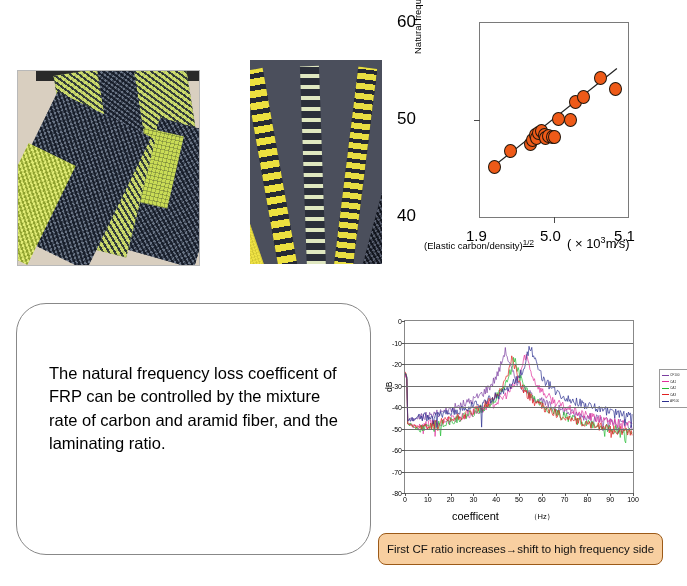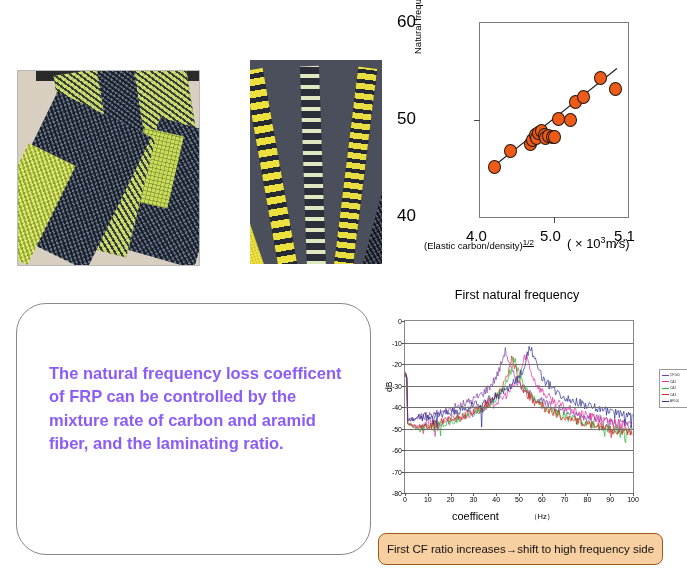--- a/index.html
+++ b/index.html
@@ -92,21 +92,21 @@
   #frf-legend{position:absolute;left:277px;top:81px;width:26px;
       border:1px solid #9a9a9a;background:#fff;padding:2px 1px;}
   .frf-legend-row{display:flex;align-items:center;height:6.5px;}
   .frf-legend-swatch{width:7px;height:1.4px;margin:0 1px 0 1px;flex:none;}
   .frf-legend-text{font-size:3.2px;color:#333;white-space:nowrap;overflow:hidden;}
 
   
   #statement-box{position:absolute;left:16px;top:303px;width:355px;height:252px;
       border:1px solid #888;border-radius:30px;background:#fff;box-sizing:border-box;}
   #statement-text{position:absolute;left:32px;top:58px;width:300px;
-      font-size:16.5px;line-height:1.42;color:#8b5cf6;font-weight:bold;}
+      font-size:16.5px;line-height:1.42;color:#000000;}
 
   
   #conclusion-banner{position:absolute;left:378px;top:533px;width:285px;height:32px;
       background:#f8cfa0;border:1px solid #9c5a18;border-radius:8px;
       display:flex;align-items:center;justify-content:center;box-sizing:border-box;}
   #conclusion-text{font-size:11.5px;color:#111;}
 </style>
 </head>
 <body>
 
@@ -132,21 +132,21 @@
 <div id="scatter-figure">
   <div id="scatter-ytitle">Natural frequency (Hz)</div>
   <div id="scatter-plot-area">
     <svg id="scatter-fitline" viewBox="0 0 148 194" preserveAspectRatio="none">
         <line x1="13.319999999999979" y1="143.55999999999997" x2="136.89999999999998" y2="45.59000000000003" stroke="#222222" stroke-width="1.2"></line>
       </svg>
   <div class="sc-ylab" style="top: 183px;">40</div>
       <div class="sc-ylab" style="top: 86px;">50</div>
       <div class="sc-ytick" style="top: 97px;"></div>
       <div class="sc-ylab" style="top: -11px;">60</div>
-      <div class="sc-xlab" style="left: -14px; top: 204px;">4.0</div>
+      <div class="sc-xlab" style="left: -14px; top: 204px;">1.9</div>
       <div class="sc-xlab" style="left: 60px; top: 204px;">5.0</div>
       <div class="sc-xtick" style="left: 74px;"></div>
       <div class="sc-xlab" style="left: 134px; top: 204px;">5.1</div>
       <div class="sc-dot" style="left: 8.06px; top: 136.59px; background: rgb(238, 90, 24); border-color: rgb(32, 22, 12);"></div>
       <div class="sc-dot" style="left: 24.34px; top: 121.07px; background: rgb(238, 90, 24); border-color: rgb(32, 22, 12);"></div>
       <div class="sc-dot" style="left: 43.58px; top: 114.28px; background: rgb(238, 90, 24); border-color: rgb(32, 22, 12);"></div>
       <div class="sc-dot" style="left: 45.8px; top: 110.4px; background: rgb(238, 90, 24); border-color: rgb(32, 22, 12);"></div>
       <div class="sc-dot" style="left: 48.76px; top: 104.58px; background: rgb(238, 90, 24); border-color: rgb(32, 22, 12);"></div>
       <div class="sc-dot" style="left: 50.24px; top: 108.46px; background: rgb(238, 90, 24); border-color: rgb(32, 22, 12);"></div>
       <div class="sc-dot" style="left: 52.46px; top: 102.64px; background: rgb(238, 90, 24); border-color: rgb(32, 22, 12);"></div>
@@ -165,21 +165,20 @@
     </div>
   <div id="scatter-xtitle">
     <span>(Elastic carbon/density)</span><span class="frac">1/2</span>
   </div>
   <div id="scatter-xunit">
     ( × 10<sup>3</sup>m∕s)
   </div>
 </div>
 
 <div id="frf-figure">
-  <div id="frf-title">First natural frequency</div>
   <div id="frf-ytitle">dB</div>
   <div id="frf-plot-area">
     <svg id="frf-curves" viewBox="0 0 228 172" preserveAspectRatio="none">
         <path d="M0.00 52.73 L0.91 56.03 L1.82 55.63 L2.74 99.31 L3.65 99.42 L4.56 98.97 L5.47 97.26 L6.38 96.61 L7.30 99.98 L8.21 97.11 L9.12 99.40 L10.03 98.83 L10.94 97.07 L11.86 97.41 L12.77 98.03 L13.68 93.65 L14.59 98.25 L15.50 95.00 L16.42 92.44 L17.33 99.47 L18.24 93.20 L19.15 97.63 L20.06 98.73 L20.98 91.02 L21.89 96.48 L22.80 94.25 L23.71 97.93 L24.62 91.37 L25.54 93.84 L26.45 92.86 L27.36 97.35 L28.27 94.49 L29.18 90.86 L30.10 93.36 L31.01 93.20 L31.92 88.91 L32.83 94.45 L33.74 95.97 L34.66 93.04 L35.57 88.56 L36.48 90.77 L37.39 90.39 L38.30 90.93 L39.22 88.90 L40.13 90.19 L41.04 86.96 L41.95 91.79 L42.86 93.49 L43.78 88.24 L44.69 86.62 L45.60 87.48 L46.51 91.01 L47.42 87.71 L48.34 86.46 L49.25 91.49 L50.16 82.24 L51.07 86.67 L51.98 85.92 L52.90 84.51 L53.81 84.33 L54.72 88.58 L55.63 81.73 L56.54 84.71 L57.46 86.69 L58.37 79.15 L59.28 84.04 L60.19 85.49 L61.10 82.03 L62.02 78.53 L62.93 81.22 L63.84 77.57 L64.75 82.49 L65.66 79.12 L66.58 80.04 L67.49 83.09 L68.40 75.43 L69.31 76.65 L70.22 76.57 L71.14 75.39 L72.05 72.63 L72.96 77.19 L73.87 75.20 L74.78 73.23 L75.70 72.13 L76.61 71.08 L77.52 74.64 L78.43 75.64 L79.34 68.24 L80.26 73.05 L81.17 65.84 L82.08 71.89 L82.99 64.63 L83.90 65.99 L84.82 69.14 L85.73 63.56 L86.64 63.16 L87.55 65.10 L88.46 56.88 L89.38 62.41 L90.29 55.79 L91.20 58.60 L92.11 50.62 L93.02 55.09 L93.94 46.41 L94.85 50.51 L95.76 40.43 L96.67 42.77 L97.58 39.36 L98.50 34.58 L99.41 35.63 L100.32 26.50 L101.23 34.22 L102.14 35.51 L103.06 40.05 L103.97 41.40 L104.88 41.89 L105.79 44.37 L106.70 47.07 L107.62 50.55 L108.53 49.70 L109.44 55.77 L110.35 58.30 L111.26 62.18 L112.18 64.61 L113.09 62.12 L114.00 60.61 L114.91 61.28 L115.82 67.69 L116.74 68.66 L117.65 69.40 L118.56 71.47 L119.47 64.69 L120.38 67.32 L121.30 69.86 L122.21 72.17 L123.12 69.43 L124.03 77.24 L124.94 69.35 L125.86 72.06 L126.77 71.85 L127.68 79.62 L128.59 80.52 L129.50 77.08 L130.42 81.21 L131.33 82.06 L132.24 80.16 L133.15 79.40 L134.06 81.96 L134.98 77.36 L135.89 79.49 L136.80 76.50 L137.71 82.99 L138.62 77.73 L139.54 79.99 L140.45 84.28 L141.36 79.41 L142.27 79.64 L143.18 86.50 L144.10 80.78 L145.01 80.75 L145.92 85.92 L146.83 87.12 L147.74 88.57 L148.66 87.79 L149.57 85.64 L150.48 90.34 L151.39 88.37 L152.30 90.64 L153.22 91.32 L154.13 83.91 L155.04 89.34 L155.95 87.75 L156.86 88.69 L157.78 87.01 L158.69 93.94 L159.60 89.95 L160.51 88.93 L161.42 88.08 L162.34 92.94 L163.25 91.33 L164.16 93.48 L165.07 93.90 L165.98 90.45 L166.90 88.34 L167.81 89.09 L168.72 91.57 L169.63 95.98 L170.54 92.80 L171.46 90.93 L172.37 94.57 L173.28 92.23 L174.19 93.79 L175.10 98.44 L176.02 92.66 L176.93 96.39 L177.84 94.77 L178.75 99.36 L179.66 94.98 L180.58 97.87 L181.49 99.54 L182.40 94.82 L183.31 94.95 L184.22 98.46 L185.14 92.15 L186.05 100.31 L186.96 101.39 L187.87 101.28 L188.78 101.16 L189.70 95.55 L190.61 100.37 L191.52 93.73 L192.43 95.23 L193.34 94.70 L194.26 101.36 L195.17 98.39 L196.08 95.76 L196.99 101.06 L197.90 109.72 L198.82 100.19 L199.73 97.81 L200.64 96.90 L201.55 96.65 L202.46 97.65 L203.38 109.37 L204.29 100.22 L205.20 97.55 L206.11 100.70 L207.02 98.83 L207.94 103.55 L208.85 102.71 L209.76 98.52 L210.67 103.60 L211.58 103.78 L212.50 105.31 L213.41 112.32 L214.32 100.92 L215.23 98.12 L216.14 100.91 L217.06 100.13 L217.97 101.04 L218.88 101.17 L219.79 98.42 L220.70 102.02 L221.62 101.51 L222.53 101.79 L223.44 107.10 L224.35 107.95 L225.26 107.25 L226.18 104.22 L227.09 108.44" fill="none" stroke="#7b3fa0" stroke-width="0.7"></path>
         <path d="M0.00 50.68 L0.91 56.34 L1.82 58.07 L2.74 102.68 L3.65 103.30 L4.56 102.13 L5.47 104.36 L6.38 102.94 L7.30 103.38 L8.21 107.04 L9.12 104.48 L10.03 104.49 L10.94 104.23 L11.86 105.21 L12.77 106.71 L13.68 108.53 L14.59 102.97 L15.50 106.14 L16.42 105.85 L17.33 103.31 L18.24 112.80 L19.15 102.32 L20.06 105.38 L20.98 100.43 L21.89 108.08 L22.80 107.15 L23.71 99.88 L24.62 98.86 L25.54 98.96 L26.45 106.42 L27.36 98.73 L28.27 104.88 L29.18 98.99 L30.10 115.45 L31.01 103.84 L31.92 101.65 L32.83 104.71 L33.74 101.87 L34.66 102.38 L35.57 104.79 L36.48 104.98 L37.39 103.25 L38.30 97.95 L39.22 100.98 L40.13 101.51 L41.04 100.05 L41.95 100.49 L42.86 96.00 L43.78 103.16 L44.69 99.75 L45.60 101.03 L46.51 94.48 L47.42 95.00 L48.34 94.77 L49.25 97.32 L50.16 100.52 L51.07 100.54 L51.98 98.91 L52.90 94.50 L53.81 96.52 L54.72 95.48 L55.63 100.26 L56.54 97.01 L57.46 92.28 L58.37 95.97 L59.28 98.24 L60.19 94.59 L61.10 95.93 L62.02 96.44 L62.93 89.61 L63.84 96.38 L64.75 96.87 L65.66 91.63 L66.58 93.54 L67.49 95.78 L68.40 87.85 L69.31 92.68 L70.22 89.40 L71.14 92.58 L72.05 90.04 L72.96 92.01 L73.87 93.00 L74.78 90.87 L75.70 90.82 L76.61 85.36 L77.52 91.40 L78.43 91.09 L79.34 83.94 L80.26 87.87 L81.17 89.04 L82.08 84.96 L82.99 85.53 L83.90 80.91 L84.82 84.66 L85.73 80.61 L86.64 80.97 L87.55 79.26 L88.46 87.38 L89.38 85.45 L90.29 83.04 L91.20 84.01 L92.11 81.54 L93.02 83.17 L93.94 75.73 L94.85 74.47 L95.76 75.88 L96.67 76.83 L97.58 78.50 L98.50 75.41 L99.41 74.44 L100.32 71.77 L101.23 77.96 L102.14 73.79 L103.06 68.50 L103.97 70.64 L104.88 71.02 L105.79 64.83 L106.70 67.64 L107.62 62.24 L108.53 65.87 L109.44 65.01 L110.35 61.52 L111.26 58.57 L112.18 58.69 L113.09 55.69 L114.00 56.77 L114.91 53.38 L115.82 49.37 L116.74 46.88 L117.65 44.44 L118.56 37.96 L119.47 34.06 L120.38 39.20 L121.30 33.37 L122.21 35.82 L123.12 39.89 L124.03 42.47 L124.94 48.41 L125.86 50.13 L126.77 55.53 L127.68 55.82 L128.59 59.58 L129.50 57.68 L130.42 63.40 L131.33 65.25 L132.24 64.11 L133.15 68.22 L134.06 64.07 L134.98 71.60 L135.89 66.94 L136.80 70.70 L137.71 67.68 L138.62 74.15 L139.54 72.57 L140.45 75.85 L141.36 77.18 L142.27 75.08 L143.18 74.42 L144.10 72.39 L145.01 74.55 L145.92 77.75 L146.83 83.18 L147.74 76.32 L148.66 82.13 L149.57 78.73 L150.48 85.70 L151.39 83.86 L152.30 82.41 L153.22 80.90 L154.13 79.18 L155.04 81.46 L155.95 85.27 L156.86 82.43 L157.78 81.17 L158.69 86.03 L159.60 89.85 L160.51 86.81 L161.42 88.47 L162.34 88.68 L163.25 85.62 L164.16 88.85 L165.07 84.18 L165.98 91.89 L166.90 92.43 L167.81 90.68 L168.72 92.85 L169.63 86.43 L170.54 86.34 L171.46 93.77 L172.37 94.20 L173.28 94.51 L174.19 90.89 L175.10 93.90 L176.02 93.37 L176.93 89.49 L177.84 90.82 L178.75 97.22 L179.66 94.84 L180.58 90.23 L181.49 93.28 L182.40 94.15 L183.31 97.39 L184.22 95.84 L185.14 92.70 L186.05 99.53 L186.96 92.12 L187.87 95.74 L188.78 92.87 L189.70 96.41 L190.61 99.53 L191.52 100.75 L192.43 95.92 L193.34 100.30 L194.26 101.35 L195.17 94.06 L196.08 101.27 L196.99 101.12 L197.90 100.21 L198.82 96.40 L199.73 98.95 L200.64 97.39 L201.55 96.61 L202.46 100.86 L203.38 100.65 L204.29 98.89 L205.20 103.82 L206.11 97.95 L207.02 100.23 L207.94 104.85 L208.85 104.35 L209.76 97.62 L210.67 100.92 L211.58 107.38 L212.50 106.11 L213.41 98.07 L214.32 105.31 L215.23 104.64 L216.14 102.30 L217.06 111.48 L217.97 99.22 L218.88 101.59 L219.79 106.53 L220.70 104.91 L221.62 101.95 L222.53 104.24 L223.44 100.63 L224.35 100.37 L225.26 102.02 L226.18 101.44 L227.09 102.88" fill="none" stroke="#e0309c" stroke-width="0.7"></path>
         <path d="M0.00 52.94 L0.91 52.34 L1.82 56.20 L2.74 102.87 L3.65 103.25 L4.56 104.96 L5.47 101.89 L6.38 103.37 L7.30 104.58 L8.21 105.60 L9.12 106.23 L10.03 106.38 L10.94 108.08 L11.86 105.83 L12.77 108.66 L13.68 108.07 L14.59 110.60 L15.50 111.10 L16.42 104.00 L17.33 109.88 L18.24 104.53 L19.15 109.61 L20.06 105.55 L20.98 103.28 L21.89 104.03 L22.80 104.34 L23.71 104.10 L24.62 108.55 L25.54 106.20 L26.45 103.98 L27.36 102.10 L28.27 108.13 L29.18 110.66 L30.10 99.72 L31.01 107.12 L31.92 106.94 L32.83 107.44 L33.74 100.14 L34.66 104.00 L35.57 114.93 L36.48 102.25 L37.39 99.07 L38.30 105.89 L39.22 104.85 L40.13 104.51 L41.04 104.72 L41.95 100.67 L42.86 98.90 L43.78 100.28 L44.69 104.01 L45.60 96.55 L46.51 97.84 L47.42 102.06 L48.34 102.71 L49.25 102.66 L50.16 100.10 L51.07 95.56 L51.98 101.94 L52.90 94.36 L53.81 98.42 L54.72 100.95 L55.63 99.13 L56.54 98.50 L57.46 95.92 L58.37 92.59 L59.28 92.03 L60.19 92.12 L61.10 98.05 L62.02 93.30 L62.93 94.80 L63.84 93.69 L64.75 89.52 L65.66 91.16 L66.58 93.80 L67.49 94.96 L68.40 95.50 L69.31 94.61 L70.22 87.81 L71.14 85.99 L72.05 92.35 L72.96 91.37 L73.87 85.93 L74.78 92.26 L75.70 83.81 L76.61 91.55 L77.52 90.58 L78.43 88.45 L79.34 90.04 L80.26 83.51 L81.17 83.43 L82.08 86.65 L82.99 85.33 L83.90 83.02 L84.82 86.60 L85.73 83.22 L86.64 83.43 L87.55 77.07 L88.46 82.38 L89.38 80.84 L90.29 81.32 L91.20 79.01 L92.11 71.41 L93.02 77.45 L93.94 69.23 L94.85 69.34 L95.76 70.61 L96.67 67.20 L97.58 70.68 L98.50 65.85 L99.41 68.93 L100.32 62.38 L101.23 59.08 L102.14 61.20 L103.06 58.21 L103.97 54.95 L104.88 48.55 L105.79 53.57 L106.70 48.81 L107.62 44.71 L108.53 36.39 L109.44 40.97 L110.35 37.33 L111.26 44.30 L112.18 50.51 L113.09 46.51 L114.00 49.67 L114.91 59.85 L115.82 54.19 L116.74 57.33 L117.65 61.16 L118.56 64.90 L119.47 64.08 L120.38 69.63 L121.30 66.71 L122.21 66.90 L123.12 73.08 L124.03 74.42 L124.94 71.46 L125.86 77.11 L126.77 75.52 L127.68 74.24 L128.59 78.16 L129.50 75.44 L130.42 80.65 L131.33 81.63 L132.24 79.56 L133.15 78.00 L134.06 83.83 L134.98 84.20 L135.89 80.64 L136.80 81.06 L137.71 85.63 L138.62 84.87 L139.54 87.65 L140.45 89.17 L141.36 86.94 L142.27 90.86 L143.18 91.09 L144.10 92.17 L145.01 86.94 L145.92 87.63 L146.83 87.76 L147.74 90.20 L148.66 93.13 L149.57 88.05 L150.48 87.87 L151.39 94.79 L152.30 89.27 L153.22 94.26 L154.13 88.87 L155.04 96.71 L155.95 96.58 L156.86 98.70 L157.78 97.58 L158.69 91.08 L159.60 93.44 L160.51 97.16 L161.42 92.07 L162.34 96.43 L163.25 100.72 L164.16 95.79 L165.07 94.87 L165.98 95.48 L166.90 98.48 L167.81 94.04 L168.72 95.73 L169.63 96.38 L170.54 99.21 L171.46 97.71 L172.37 103.80 L173.28 97.59 L174.19 97.68 L175.10 98.91 L176.02 103.48 L176.93 100.89 L177.84 105.04 L178.75 104.10 L179.66 103.59 L180.58 100.39 L181.49 104.70 L182.40 102.02 L183.31 99.23 L184.22 101.54 L185.14 101.45 L186.05 106.85 L186.96 99.88 L187.87 107.15 L188.78 101.43 L189.70 104.99 L190.61 106.32 L191.52 106.28 L192.43 104.08 L193.34 104.24 L194.26 108.63 L195.17 105.97 L196.08 104.88 L196.99 108.25 L197.90 106.28 L198.82 108.55 L199.73 115.53 L200.64 104.64 L201.55 103.26 L202.46 110.69 L203.38 107.09 L204.29 104.05 L205.20 107.49 L206.11 110.60 L207.02 107.93 L207.94 112.39 L208.85 112.18 L209.76 111.87 L210.67 104.32 L211.58 108.81 L212.50 112.87 L213.41 107.35 L214.32 106.52 L215.23 116.52 L216.14 109.45 L217.06 111.32 L217.97 112.08 L218.88 107.61 L219.79 119.77 L220.70 121.89 L221.62 107.84 L222.53 112.10 L223.44 108.56 L224.35 107.15 L225.26 111.10 L226.18 112.93 L227.09 111.54" fill="none" stroke="#22bb33" stroke-width="0.7"></path>
         <path d="M0.00 50.90 L0.91 52.65 L1.82 58.63 L2.74 103.05 L3.65 103.21 L4.56 103.50 L5.47 103.71 L6.38 103.81 L7.30 105.78 L8.21 104.17 L9.12 103.68 L10.03 103.93 L10.94 107.08 L11.86 105.44 L12.77 104.82 L13.68 105.44 L14.59 106.56 L15.50 104.41 L16.42 108.56 L17.33 104.83 L18.24 104.44 L19.15 105.31 L20.06 103.17 L20.98 103.60 L21.89 106.50 L22.80 108.06 L23.71 105.84 L24.62 106.75 L25.54 101.98 L26.45 108.15 L27.36 103.06 L28.27 99.98 L29.18 107.50 L30.10 101.43 L31.01 99.04 L31.92 100.90 L32.83 109.61 L33.74 105.19 L34.66 103.38 L35.57 101.36 L36.48 97.34 L37.39 101.76 L38.30 102.67 L39.22 97.58 L40.13 96.40 L41.04 98.31 L41.95 98.82 L42.86 99.80 L43.78 95.44 L44.69 97.28 L45.60 99.18 L46.51 99.33 L47.42 98.24 L48.34 99.80 L49.25 97.18 L50.16 97.93 L51.07 97.89 L51.98 94.26 L52.90 92.57 L53.81 98.72 L54.72 95.83 L55.63 96.48 L56.54 98.51 L57.46 98.12 L58.37 96.84 L59.28 93.51 L60.19 97.37 L61.10 89.88 L62.02 88.97 L62.93 89.80 L63.84 89.91 L64.75 90.15 L65.66 89.71 L66.58 93.14 L67.49 93.28 L68.40 93.32 L69.31 86.78 L70.22 85.56 L71.14 87.83 L72.05 85.11 L72.96 90.29 L73.87 87.52 L74.78 84.35 L75.70 85.65 L76.61 88.62 L77.52 89.75 L78.43 85.91 L79.34 87.32 L80.26 79.47 L81.17 87.28 L82.08 79.86 L82.99 85.82 L83.90 76.93 L84.82 80.47 L85.73 77.91 L86.64 78.13 L87.55 76.32 L88.46 79.01 L89.38 78.03 L90.29 72.59 L91.20 76.23 L92.11 72.77 L93.02 74.43 L93.94 74.71 L94.85 67.45 L95.76 68.87 L96.67 70.47 L97.58 67.08 L98.50 60.87 L99.41 59.38 L100.32 58.42 L101.23 55.14 L102.14 55.05 L103.06 54.96 L103.97 47.02 L104.88 43.89 L105.79 43.80 L106.70 34.84 L107.62 37.79 L108.53 42.46 L109.44 47.89 L110.35 43.62 L111.26 47.19 L112.18 53.70 L113.09 60.69 L114.00 60.02 L114.91 59.96 L115.82 65.09 L116.74 68.27 L117.65 63.70 L118.56 72.01 L119.47 68.98 L120.38 70.87 L121.30 69.21 L122.21 76.90 L123.12 78.08 L124.03 71.30 L124.94 79.49 L125.86 72.75 L126.77 74.70 L127.68 82.19 L128.59 78.35 L129.50 84.80 L130.42 81.32 L131.33 82.17 L132.24 79.84 L133.15 82.23 L134.06 80.50 L134.98 83.22 L135.89 81.20 L136.80 87.70 L137.71 82.17 L138.62 83.54 L139.54 91.00 L140.45 91.03 L141.36 85.51 L142.27 86.67 L143.18 88.00 L144.10 92.40 L145.01 89.01 L145.92 87.40 L146.83 91.43 L147.74 94.29 L148.66 94.49 L149.57 87.89 L150.48 89.72 L151.39 96.51 L152.30 96.08 L153.22 89.62 L154.13 89.70 L155.04 94.19 L155.95 99.25 L156.86 97.40 L157.78 96.52 L158.69 96.81 L159.60 97.79 L160.51 99.32 L161.42 96.59 L162.34 96.14 L163.25 98.84 L164.16 94.84 L165.07 97.73 L165.98 100.33 L166.90 96.83 L167.81 98.79 L168.72 100.06 L169.63 98.81 L170.54 95.58 L171.46 103.27 L172.37 97.00 L173.28 102.38 L174.19 97.20 L175.10 96.69 L176.02 97.39 L176.93 105.16 L177.84 103.15 L178.75 103.92 L179.66 105.33 L180.58 103.57 L181.49 100.16 L182.40 103.00 L183.31 103.24 L184.22 100.41 L185.14 103.42 L186.05 107.42 L186.96 100.92 L187.87 102.83 L188.78 103.32 L189.70 106.93 L190.61 106.50 L191.52 105.24 L192.43 105.68 L193.34 101.65 L194.26 109.42 L195.17 102.38 L196.08 102.04 L196.99 108.95 L197.90 105.95 L198.82 105.29 L199.73 108.55 L200.64 105.57 L201.55 103.60 L202.46 105.20 L203.38 107.26 L204.29 112.00 L205.20 104.93 L206.11 116.62 L207.02 109.44 L207.94 113.34 L208.85 104.83 L209.76 110.96 L210.67 110.63 L211.58 112.75 L212.50 113.55 L213.41 110.57 L214.32 110.71 L215.23 105.18 L216.14 110.58 L217.06 113.76 L217.97 109.92 L218.88 107.66 L219.79 109.86 L220.70 106.71 L221.62 107.81 L222.53 114.05 L223.44 110.60 L224.35 108.04 L225.26 114.31 L226.18 109.54 L227.09 114.37" fill="none" stroke="#e02020" stroke-width="0.7"></path>
         <path d="M0.00 53.15 L0.91 52.96 L1.82 56.76 L2.74 100.04 L3.65 99.23 L4.56 97.44 L5.47 100.34 L6.38 98.46 L7.30 96.35 L8.21 100.16 L9.12 98.04 L10.03 97.88 L10.94 97.71 L11.86 96.18 L12.77 95.94 L13.68 93.45 L14.59 93.43 L15.50 97.70 L16.42 95.08 L17.33 99.83 L18.24 95.40 L19.15 92.10 L20.06 91.92 L20.98 95.10 L21.89 100.18 L22.80 94.01 L23.71 98.88 L24.62 96.29 L25.54 98.17 L26.45 94.71 L27.36 95.49 L28.27 103.12 L29.18 97.62 L30.10 94.75 L31.01 91.65 L31.92 106.34 L32.83 91.07 L33.74 93.01 L34.66 94.63 L35.57 90.46 L36.48 93.43 L37.39 96.49 L38.30 91.54 L39.22 91.50 L40.13 89.53 L41.04 93.20 L41.95 89.31 L42.86 93.11 L43.78 92.10 L44.69 92.14 L45.60 94.44 L46.51 93.50 L47.42 87.19 L48.34 89.74 L49.25 93.66 L50.16 88.76 L51.07 93.32 L51.98 88.79 L52.90 93.09 L53.81 92.38 L54.72 93.20 L55.63 87.38 L56.54 85.31 L57.46 89.48 L58.37 85.74 L59.28 89.37 L60.19 86.87 L61.10 89.17 L62.02 88.47 L62.93 90.33 L63.84 85.63 L64.75 88.62 L65.66 87.82 L66.58 81.13 L67.49 86.81 L68.40 85.36 L69.31 81.69 L70.22 80.02 L71.14 79.93 L72.05 84.29 L72.96 83.31 L73.87 86.57 L74.78 85.93 L75.70 84.62 L76.61 106.14 L77.52 81.72 L78.43 81.85 L79.34 78.87 L80.26 78.93 L81.17 82.89 L82.08 80.90 L82.99 77.51 L83.90 74.59 L84.82 75.35 L85.73 82.31 L86.64 80.29 L87.55 76.50 L88.46 80.51 L89.38 78.13 L90.29 71.56 L91.20 77.39 L92.11 73.39 L93.02 74.81 L93.94 78.17 L94.85 71.30 L95.76 73.43 L96.67 70.07 L97.58 68.07 L98.50 72.67 L99.41 67.33 L100.32 68.96 L101.23 68.73 L102.14 66.17 L103.06 70.15 L103.97 66.84 L104.88 62.77 L105.79 67.83 L106.70 63.16 L107.62 62.33 L108.53 58.16 L109.44 62.89 L110.35 60.98 L111.26 55.31 L112.18 62.11 L113.09 54.82 L114.00 55.35 L114.91 56.86 L115.82 48.84 L116.74 54.20 L117.65 52.03 L118.56 47.86 L119.47 47.54 L120.38 43.18 L121.30 38.29 L122.21 30.72 L123.12 34.78 L124.03 25.29 L124.94 29.15 L125.86 29.67 L126.77 26.37 L127.68 36.00 L128.59 34.74 L129.50 37.78 L130.42 36.88 L131.33 40.26 L132.24 43.49 L133.15 48.48 L134.06 49.42 L134.98 48.89 L135.89 49.79 L136.80 59.35 L137.71 60.05 L138.62 55.78 L139.54 57.80 L140.45 64.62 L141.36 63.07 L142.27 59.38 L143.18 59.09 L144.10 68.10 L145.01 60.51 L145.92 66.97 L146.83 67.25 L147.74 66.59 L148.66 66.51 L149.57 65.88 L150.48 73.92 L151.39 72.10 L152.30 69.31 L153.22 69.76 L154.13 70.98 L155.04 73.82 L155.95 77.49 L156.86 77.49 L157.78 75.69 L158.69 75.31 L159.60 78.87 L160.51 80.21 L161.42 77.54 L162.34 80.40 L163.25 74.61 L164.16 80.44 L165.07 78.34 L165.98 82.22 L166.90 80.25 L167.81 77.96 L168.72 81.25 L169.63 82.26 L170.54 84.56 L171.46 76.95 L172.37 82.72 L173.28 85.34 L174.19 83.65 L175.10 77.87 L176.02 85.57 L176.93 79.53 L177.84 82.01 L178.75 81.51 L179.66 87.92 L180.58 82.37 L181.49 87.46 L182.40 87.00 L183.31 84.20 L184.22 81.59 L185.14 82.04 L186.05 83.75 L186.96 87.24 L187.87 87.35 L188.78 86.30 L189.70 82.59 L190.61 90.14 L191.52 88.08 L192.43 90.97 L193.34 86.65 L194.26 85.33 L195.17 90.93 L196.08 86.16 L196.99 86.64 L197.90 90.25 L198.82 88.18 L199.73 88.01 L200.64 85.62 L201.55 94.27 L202.46 86.42 L203.38 92.08 L204.29 92.39 L205.20 87.91 L206.11 88.57 L207.02 88.56 L207.94 89.46 L208.85 90.14 L209.76 97.41 L210.67 88.06 L211.58 93.77 L212.50 90.13 L213.41 89.73 L214.32 96.47 L215.23 89.51 L216.14 91.47 L217.06 95.23 L217.97 92.97 L218.88 90.27 L219.79 104.65 L220.70 97.49 L221.62 92.14 L222.53 95.94 L223.44 91.05 L224.35 94.09 L225.26 91.89 L226.18 106.32 L227.09 93.09" fill="none" stroke="#2b2f8f" stroke-width="0.7"></path>
       </svg>
   <div class="frf-ylab" style="top: 0px;">0</div>

